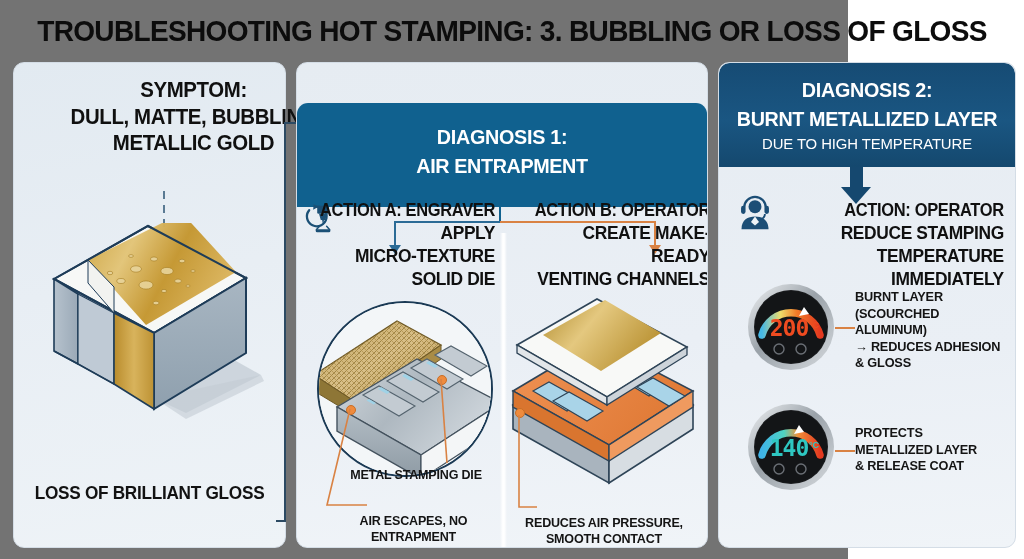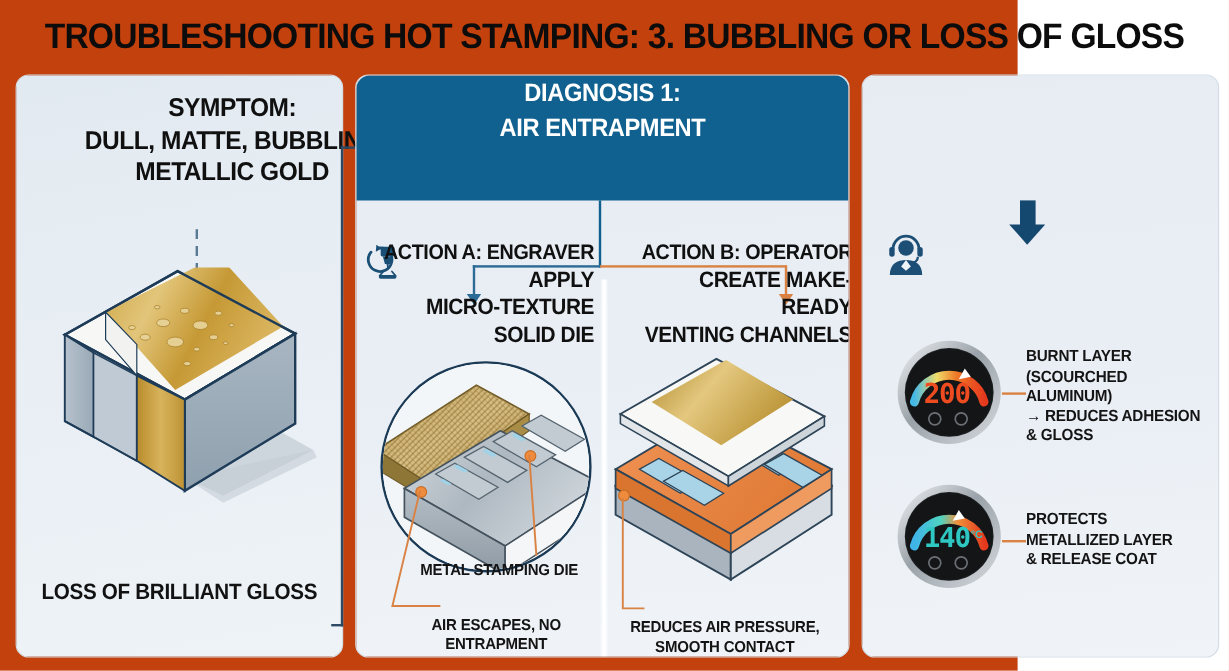--- a/index.html
+++ b/index.html
@@ -1,19 +1,19 @@
 <!DOCTYPE html>
 <html><head>
 <meta charset="utf-8">
 <style>
   html,body{margin:0;padding:0;background:#ffffff;}
   body{width:1024px;height:559px;overflow:hidden;
        font-family:"Liberation Sans", sans-serif;
        -webkit-font-smoothing:antialiased;}
-  #stage{position:relative;width:848px;height:559px;background:#c2410c;}
+  #stage{position:relative;width:848px;height:559px;background:#737373;}
 
   
   .title{
     position:absolute;left:0;top:14px;width:1024px;text-align:center;
     font-size:29.5px;font-weight:bold;color:#0c0c0c;letter-spacing:-0.7px;
     transform:scaleX(0.95);transform-origin:center top;white-space:nowrap;
   }
 
   
   .panel{position:absolute;border-radius:11px;}
@@ -28,21 +28,21 @@
     border:1px solid #d4dde6;overflow:hidden;
   }
   .panel-right{
     left:718px;top:62px;width:296px;height:484px;
     background:linear-gradient(175deg,#e6ecf2 0%,#eaeff5 60%,#f0f4f8 100%);
     border:1px solid #d4dde6;overflow:hidden;
   }
   
   .hdr{position:absolute;left:0;top:0;width:100%;border-radius:11px 11px 0 0;
        box-sizing:border-box;text-align:center;color:#ffffff;}
-  .hdr-mid{height:104px;background:#10618f;}
+  .hdr-mid{height:104px;background:#10618f;padding-top:19px;margin-top:40px;}
   .hdr-right{height:104px;
        background:linear-gradient(180deg,#164b74 0%,#1a5682 55%,#14486e 100%);
        padding-top:12px;}
   .hdr-l1{font-size:21px;font-weight:bold;letter-spacing:-0.3px;line-height:29px;
           transform:scaleX(0.94);}
   .hdr-l2{font-size:21px;font-weight:bold;letter-spacing:-0.4px;line-height:29px;
           transform:scaleX(0.94);}
   .hdr-sub{font-size:15.5px;font-weight:normal;letter-spacing:-0.1px;line-height:21px;
            transform:scaleX(0.96);}
 
@@ -334,34 +334,44 @@
       <polygon points="102,104 102,112 182,62 182,54" fill="#cdd4da" stroke="#2e4457" stroke-width="1.3"></polygon>
     </svg>
     <div class="dot" style="left:218px;top:345px;"></div>
     <svg style="position:absolute;left:206px;top:348px;" width="60" height="110">
       <path d="M16,4 L16,96 L34,96" stroke="#d98243" stroke-width="1.6" fill="none"></path>
     </svg>
     <div class="cap capB">REDUCES AIR PRESSURE, SMOOTH CONTACT</div>
   </div>
 
   <div class="panel panel-right">
+    <div class="hdr hdr-right">
+      <div class="hdr-l1">DIAGNOSIS 2:</div>
+      <div class="hdr-l2">BURNT METALLIZED LAYER</div>
+      <div class="hdr-sub">DUE TO HIGH TEMPERATURE</div>
+    </div>
 
     <div class="dn-stem"></div>
     <div class="dn-head"></div>
 
     <svg class="icon-op" viewBox="0 0 40 40">
       <circle cx="20" cy="13" r="7.2" fill="#1c4e76"></circle>
       <path d="M5 38 C5 27.5 12 24 20 24 C28 24 35 27.5 35 38 Z" fill="#1c4e76"></path>
       <path d="M20 24 L15.5 30 L20 34 L24.5 30 Z" fill="#eef3f7"></path>
       <path d="M8 14 A12 12 0 0 1 32 14" fill="none" stroke="#1c4e76" stroke-width="2.6"></path>
       <rect x="4.5" y="12" width="5" height="9" rx="2.4" fill="#1c4e76"></rect>
       <rect x="30.5" y="12" width="5" height="9" rx="2.4" fill="#1c4e76"></rect>
       <path d="M31 21 C31 26 26 27 23 27" fill="none" stroke="#1c4e76" stroke-width="2"></path>
     </svg>
 
+    <div class="act actR">
+      <div class="ttl">ACTION: OPERATOR</div>
+      <div class="bd">REDUCE STAMPING</div>
+      <div class="bd">TEMPERATURE IMMEDIATELY</div>
+    </div>
 
     <div class="gauge-wrap g1">
       <svg width="88" height="88" viewBox="0 0 88 88">
         <defs>
           <linearGradient id="bez1" x1="0" y1="0" x2="1" y2="1">
             <stop offset="0%" stop-color="#f2f4f6"></stop>
             <stop offset="45%" stop-color="#9aa2a9"></stop>
             <stop offset="100%" stop-color="#d7dbdf"></stop>
           </linearGradient>
           <linearGradient id="arcG1" x1="0" y1="0" x2="1" y2="0">

